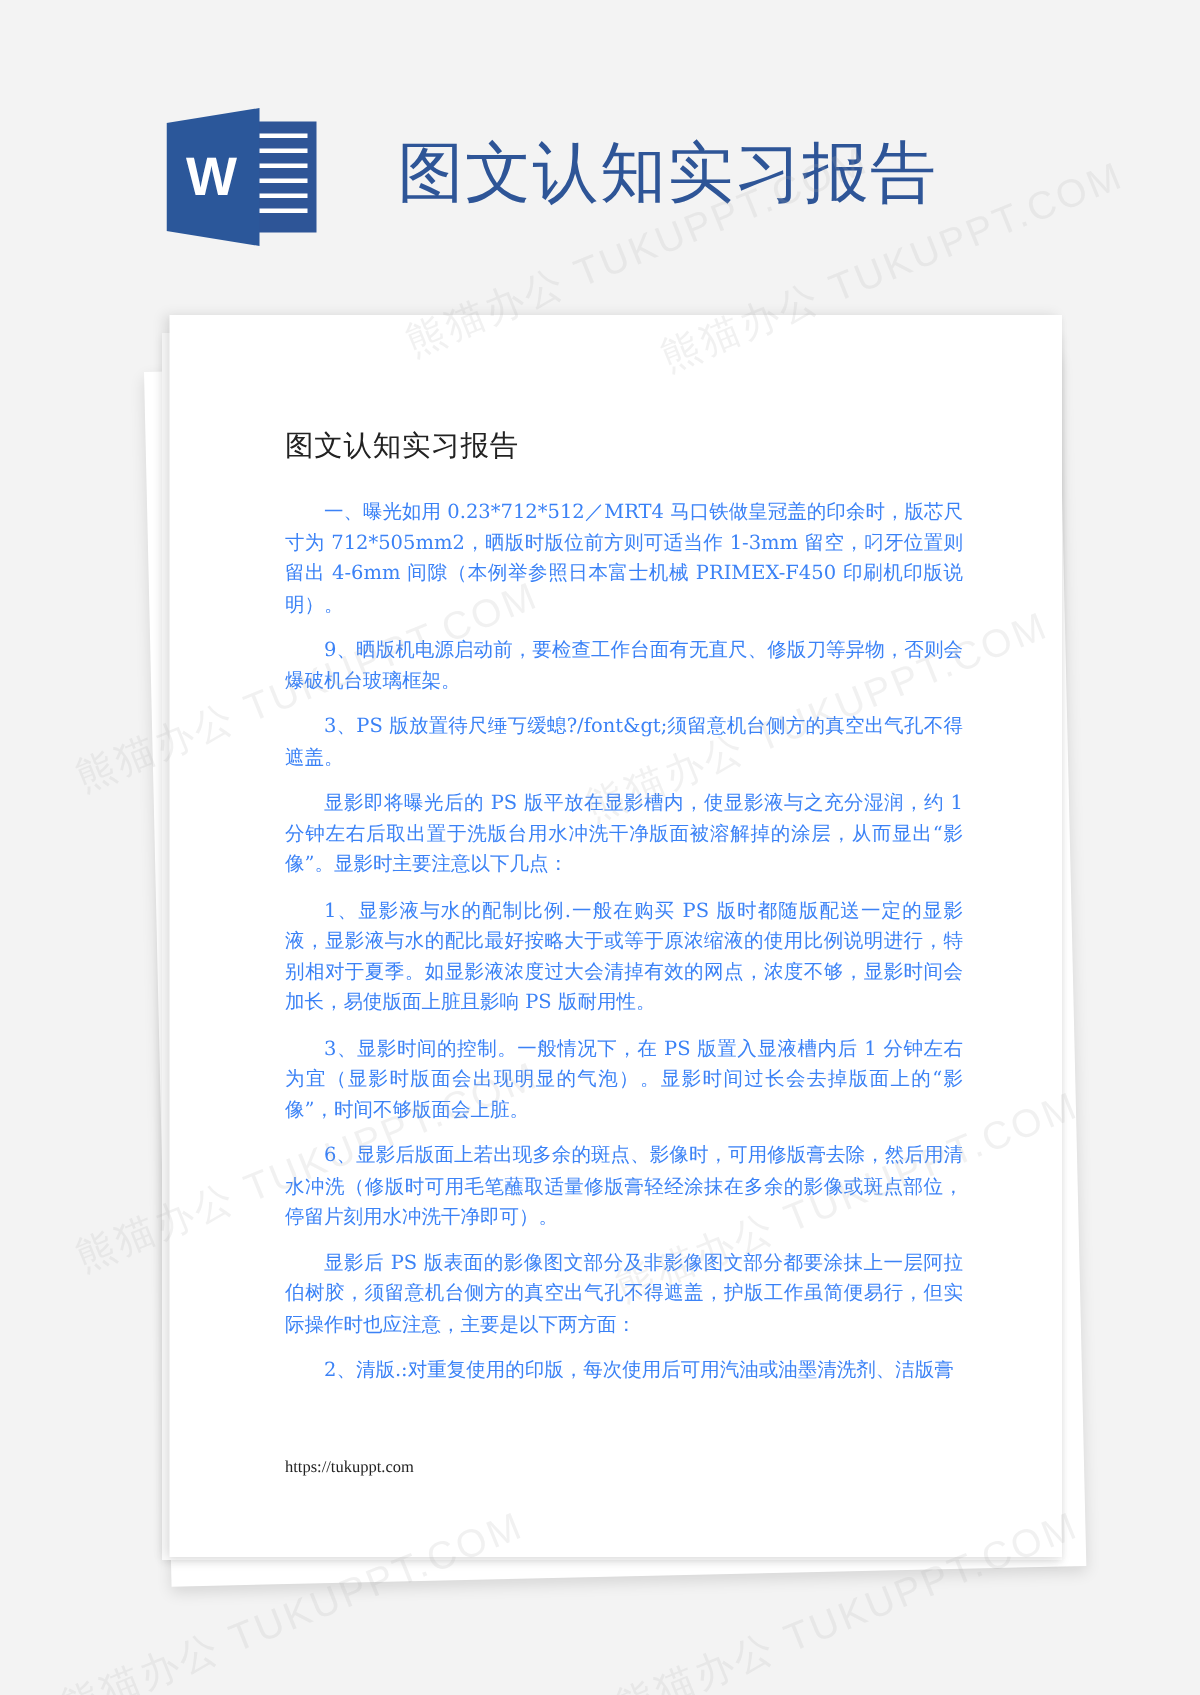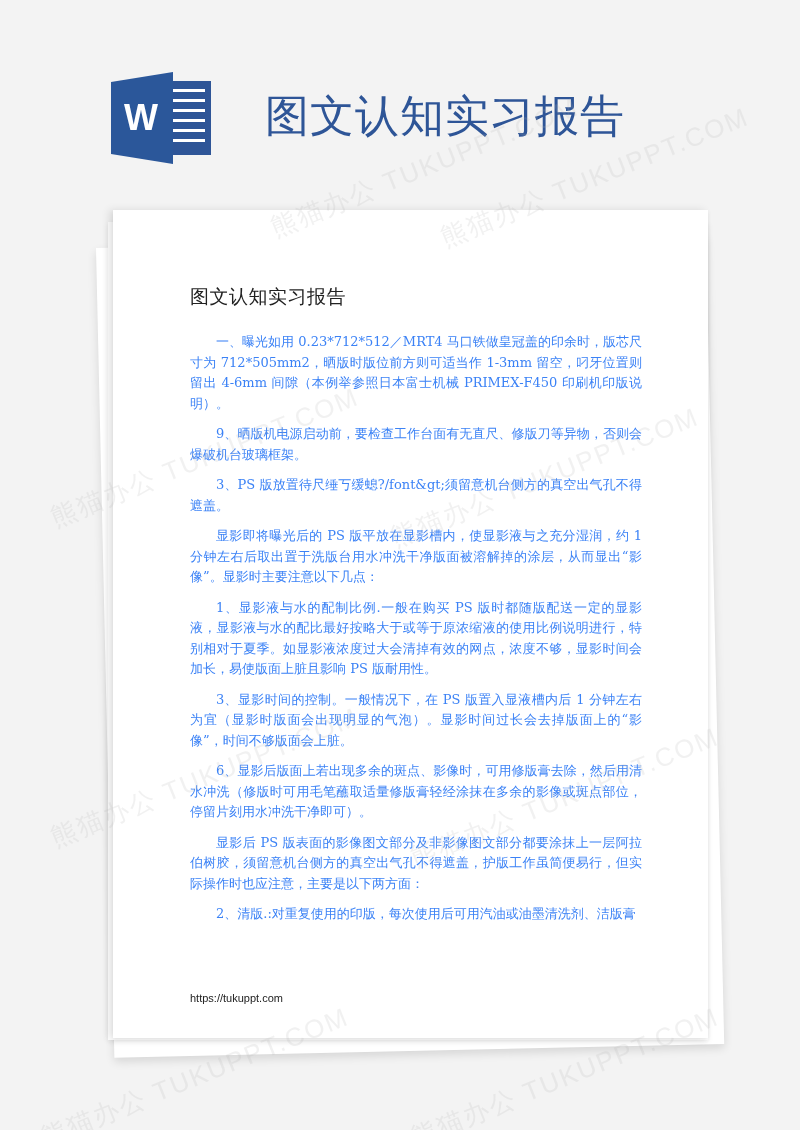--- a/index.html
+++ b/index.html
@@ -47,22 +47,22 @@
     .body-text {
       position: absolute; left: 77px; top: 122px; width: 452px;
       font-size: 13px; line-height: 20.5px; color: #3b82f6;
       text-align: justify;
     }
     .body-text p {
       text-indent: 2em;
       margin-bottom: 10px;
     }
     .footer-url {
-      position: absolute; left: 77px; top: 782px;
-      font-family: Liberation Sans, sans-serif;
+      position: absolute; left: 77px; top: 762px;
+      font-family: Liberation Serif, serif;
       font-size: 11px; color: #222;
     }
     .watermark {
       position: absolute;
       font-family: "Liberation Sans", "DejaVu Sans", sans-serif;
       font-size: 26px; color: rgba(180,180,180,0.18);
       transform: rotate(-22deg);
       white-space: nowrap; pointer-events: none; letter-spacing: 2px;
     }
   </style>

